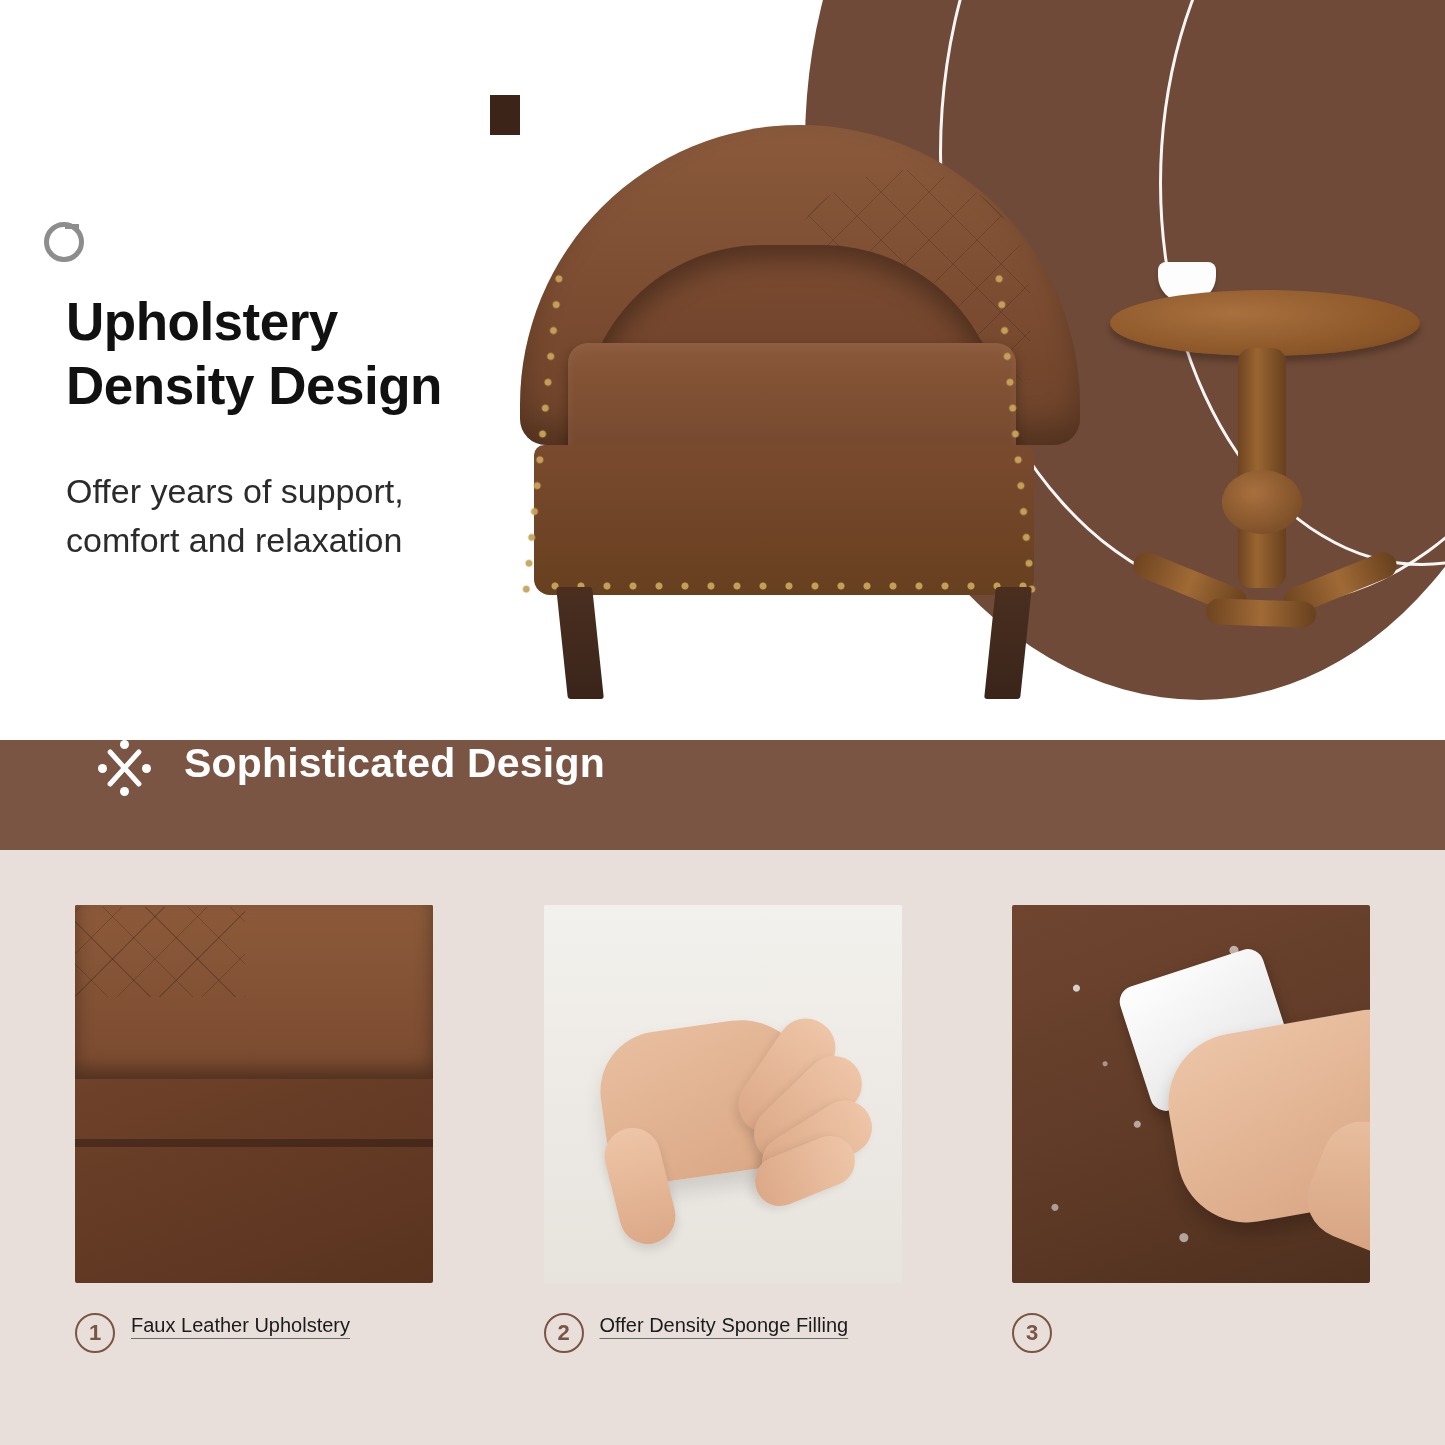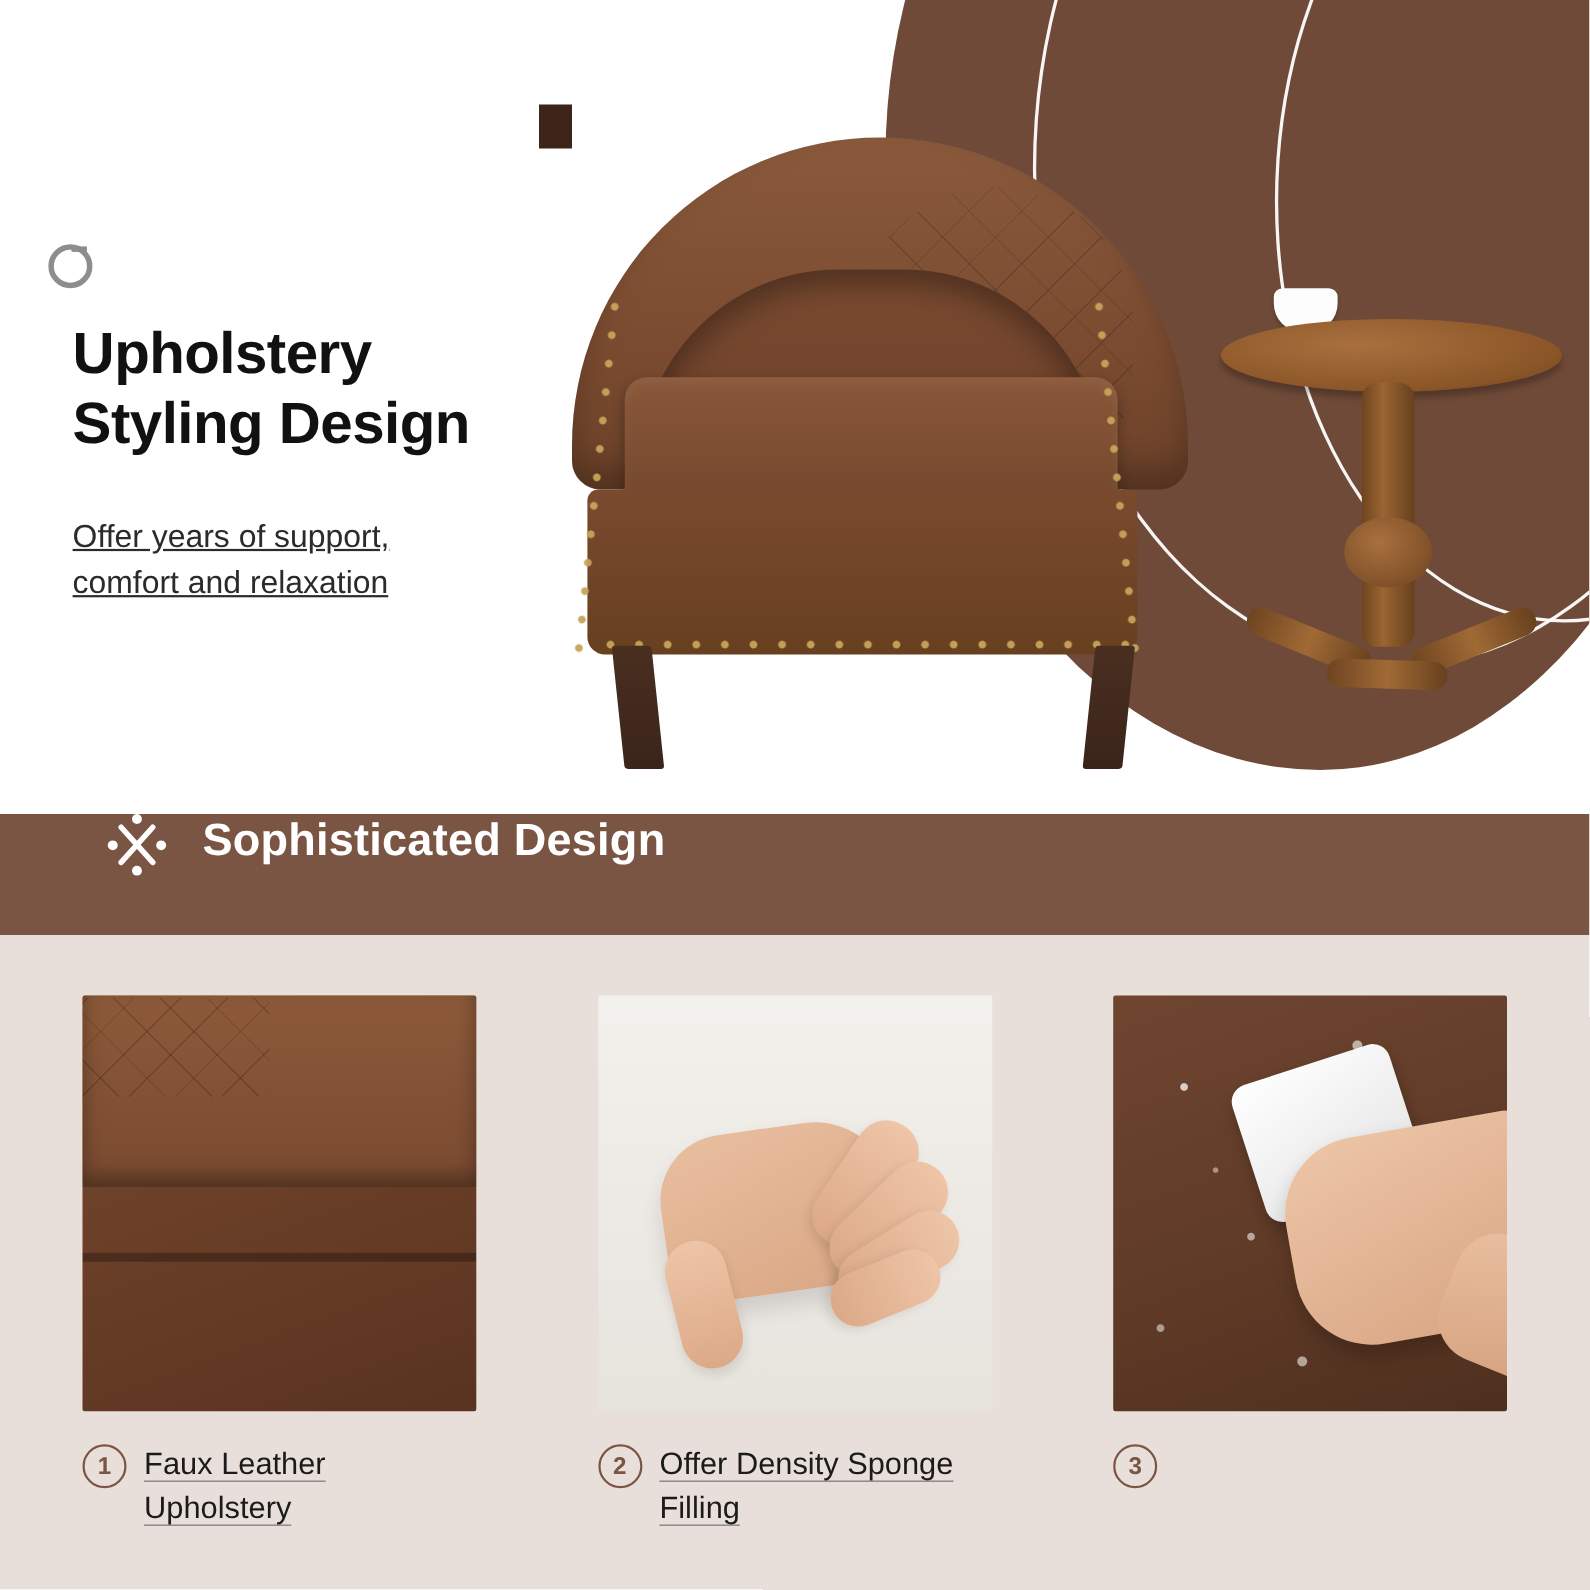--- a/index.html
+++ b/index.html
@@ -37,21 +37,21 @@
   }
   .kicker-dot:after {
     content:""; position:absolute; left:16px; top:-3px; width:14px; height:5px;
     background:#8d8d8d;
   }
   .hero-title {
     font-size:53px; font-weight:bold; color:#111111; line-height:1.22;
     letter-spacing:-0.5px; margin:0;
   }
   .hero-sub {
-    margin-top:48px; font-size:29px; color:#2b2b2b; line-height:1.45;text-decoration:underline;
+    margin-top:48px; font-size:34px; color:#2b2b2b; line-height:1.45;
   }
 
   
   .chair-wrap { position:absolute; left:490px; top:95px; width:620px; height:630px; }
   .chair-back {
     position:absolute; left:30px; top:30px; width:560px; height:320px;
     background:linear-gradient(180deg,#8b5a3c 0%, #7a4b30 60%, #6c4229 100%);
     border-radius:280px 280px 26px 26px;
     box-shadow: inset 0 -18px 30px rgba(0,0,0,.25);
   }
@@ -238,42 +238,42 @@
     border-radius:40px; transform:rotate(22deg);
   }
 
   .caption { margin-top:28px; display:flex; align-items:flex-start; }
   .num {
     flex:0 0 auto; width:36px; height:36px; border:2px solid #7a5544;
     border-radius:50%; color:#7a5544; font-size:22px; font-weight:bold;
     display:flex; align-items:center; justify-content:center; margin-top:2px;
   }
   .cap-text {
-    margin-left:16px; font-size:28px; color:#1b1b1b; line-height:1.42;
+    margin-left:16px; font-size:20px; color:#1b1b1b; line-height:1.42;
     border-bottom:0; text-decoration:underline; text-underline-offset:6px;
     text-decoration-thickness:1px; text-decoration-color:#6b6b6b;
   }
 </style>
 </head>
 <body>
 
 <div class="page">
 
   <section class="hero">
     <div class="blob"></div>
     <div class="ring ring-1"></div>
     <div class="ring ring-2"></div>
 
     <div class="kicker-dot"></div>
 
     <div class="hero-text">
       <h1 class="hero-title">
         <br>
         <span>Upholstery</span><br>
-        <span>Styling Design</span>
+        <span>Density Design</span>
       </h1>
       <p class="hero-sub">
         <span>Offer years of support,</span><br>
         <span>comfort and relaxation</span>
       </p>
     </div>
 
     <div class="chair-wrap">
       <div class="chair-back">
         <div class="quilt"></div>

